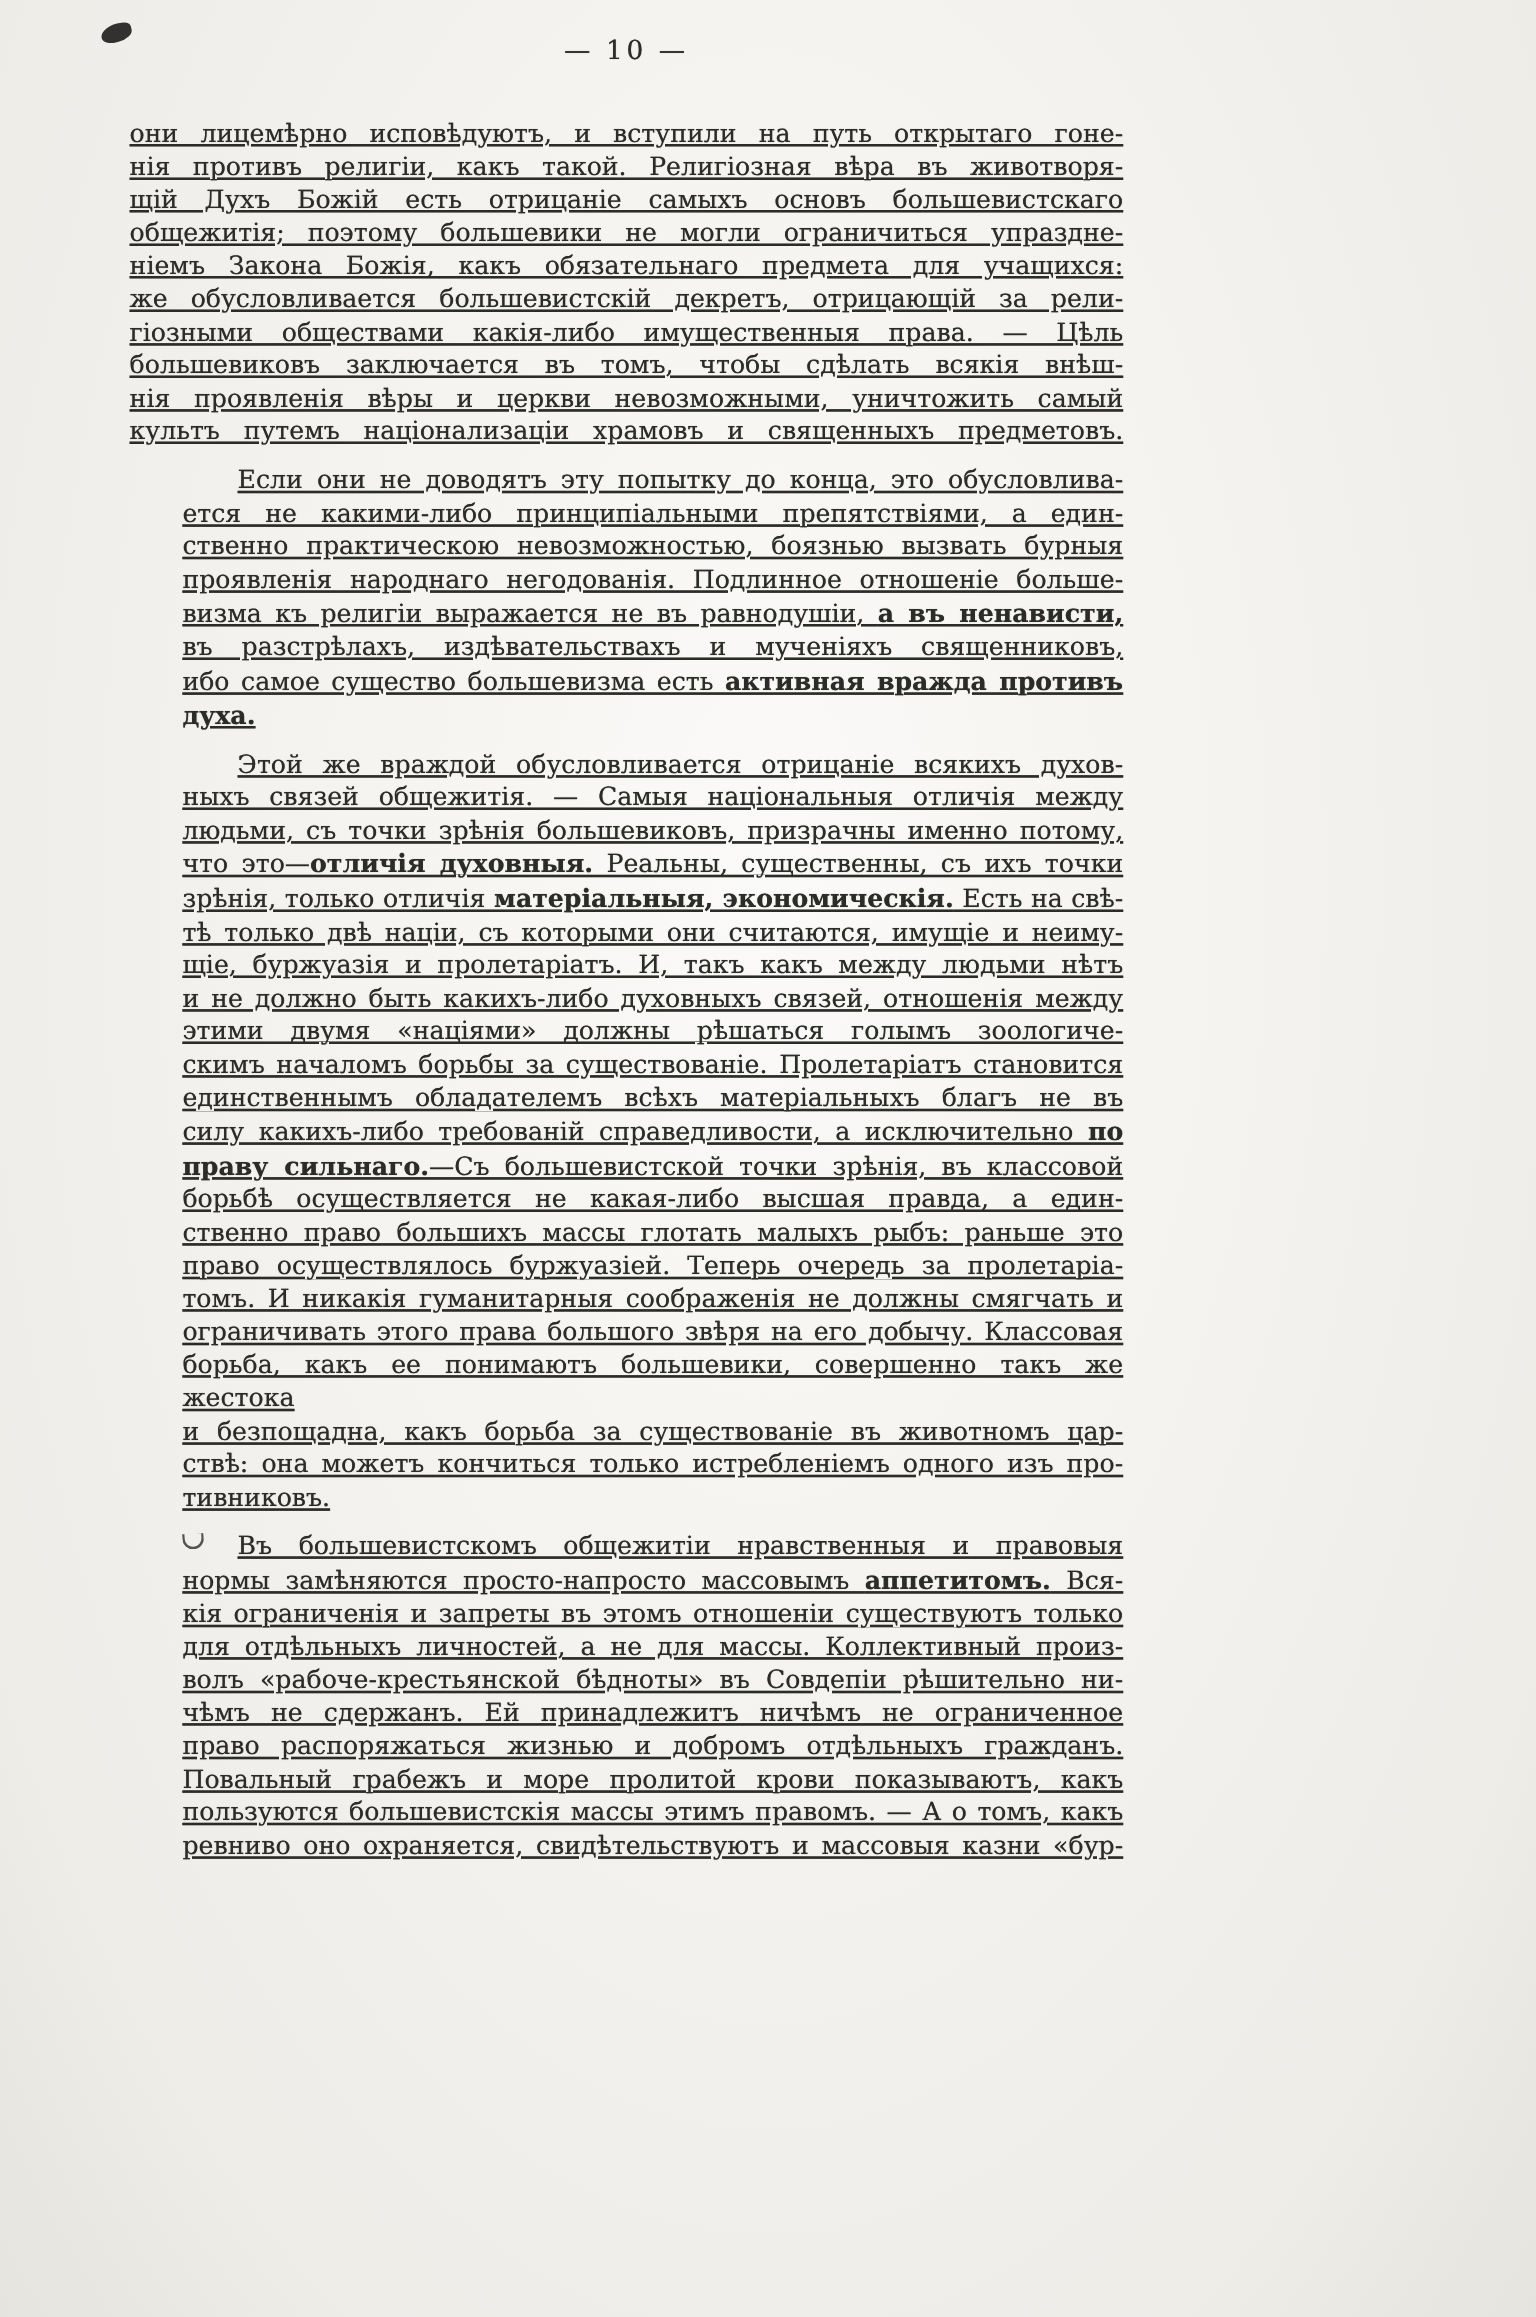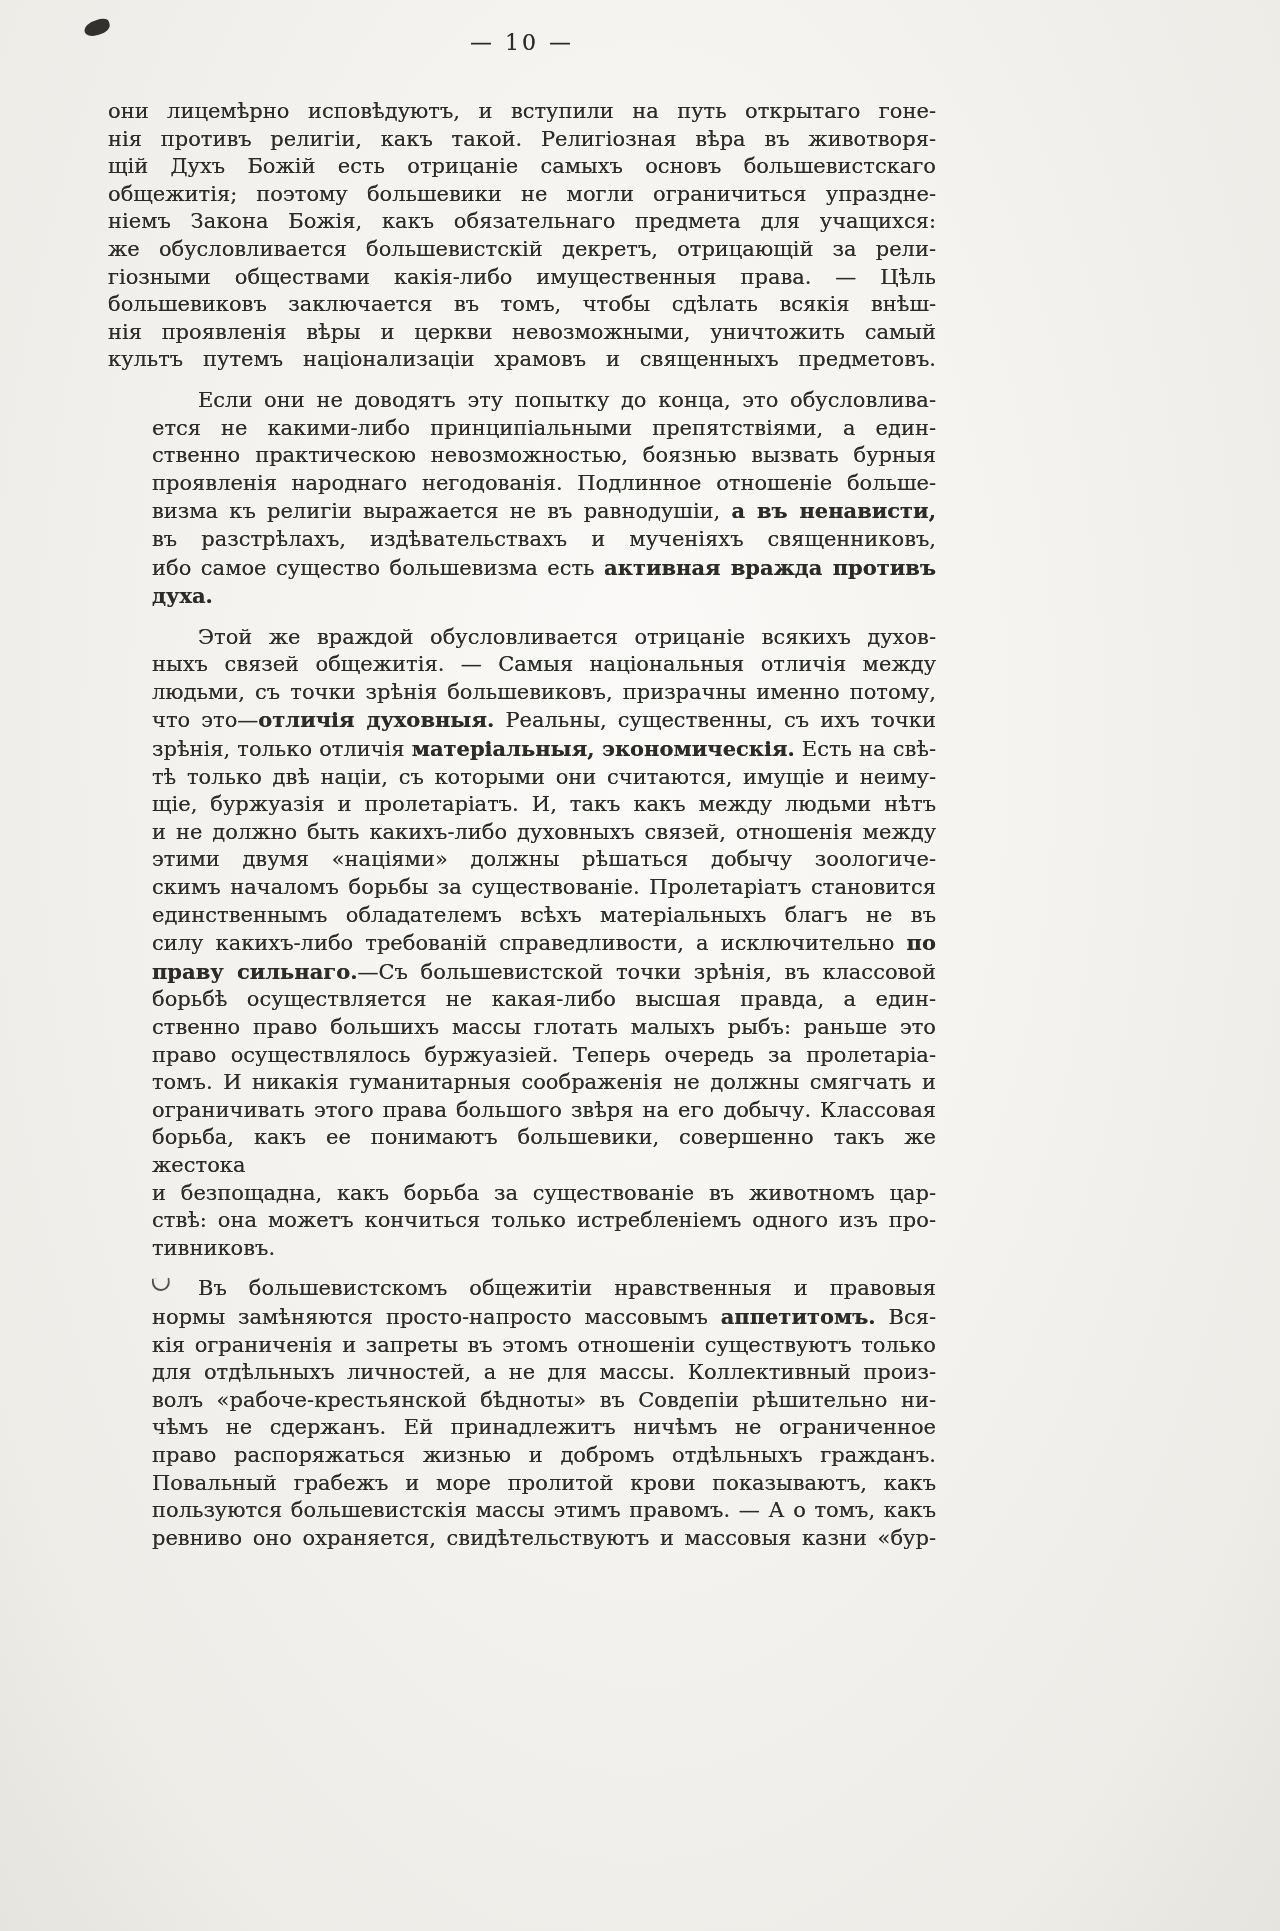--- a/index.html
+++ b/index.html
@@ -50,20 +50,21 @@
     font-size: 21px;
     line-height: 27.6px;
     filter: blur(0.38px);
     text-shadow: 0 0 0.6px rgba(43,43,40,0.7);
   }
   .paragraph + .paragraph { margin-top: 13px; margin-left: 44px; }
   .line {
     position: relative;
     text-align: justify;
     text-align-last: justify;
+    text-decoration: underline;
   }
   .line.no-just { text-align-last: left; }
   .paragraph.indent .line:first-child { text-indent: 46px; }
   .bold { font-weight: bold; }
   .margin-mark {
     position: absolute;
     left: 0;
     top: 3px;
     width: 18px;
     height: 13px;
@@ -106,21 +107,21 @@
       </div>
       <div class="paragraph indent">
         <div class="line"><span class="reg">Этой же враждой обусловливается отрицаніе всякихъ духов-</span></div>
         <div class="line"><span class="reg">ныхъ связей общежитія. — Самыя національныя отличія между</span></div>
         <div class="line"><span class="reg">людьми, съ точки зрѣнія большевиковъ, призрачны именно потому,</span></div>
         <div class="line"><span class="reg">что это—</span><span class="bold">отличія духовныя.</span><span class="reg"> Реальны, существенны, съ ихъ точки</span></div>
         <div class="line"><span class="reg">зрѣнія, только отличія </span><span class="bold">матеріальныя, экономическія.</span><span class="reg"> Есть на свѣ-</span></div>
         <div class="line"><span class="reg">тѣ только двѣ націи, съ которыми они считаются, имущіе и неиму-</span></div>
         <div class="line"><span class="reg">щіе, буржуазія и пролетаріатъ. И, такъ какъ между людьми нѣтъ</span></div>
         <div class="line"><span class="reg">и не должно быть какихъ-либо духовныхъ связей, отношенія между</span></div>
-        <div class="line"><span class="reg">этими двумя «націями» должны рѣшаться добычу зоологиче-</span></div>
+        <div class="line"><span class="reg">этими двумя «націями» должны рѣшаться голымъ зоологиче-</span></div>
         <div class="line"><span class="reg">скимъ началомъ борьбы за существованіе. Пролетаріатъ становится</span></div>
         <div class="line"><span class="reg">единственнымъ обладателемъ всѣхъ матеріальныхъ благъ не въ</span></div>
         <div class="line"><span class="reg">силу какихъ-либо требованій справедливости, а исключительно </span><span class="bold">по</span></div>
         <div class="line"><span class="bold">праву сильнаго.</span><span class="reg">—Съ большевистской точки зрѣнія, въ классовой</span></div>
         <div class="line"><span class="reg">борьбѣ осуществляется не какая-либо высшая правда, а един-</span></div>
         <div class="line"><span class="reg">ственно право большихъ массы глотать малыхъ рыбъ: раньше это</span></div>
         <div class="line"><span class="reg">право осуществлялось буржуазіей. Теперь очередь за пролетаріа-</span></div>
         <div class="line"><span class="reg">томъ. И никакія гуманитарныя соображенія не должны смягчать и</span></div>
         <div class="line"><span class="reg">ограничивать этого права большого звѣря на его добычу. Классовая</span></div>
         <div class="line"><span class="reg">борьба, какъ ее понимаютъ большевики, совершенно такъ же жестока</span></div>

